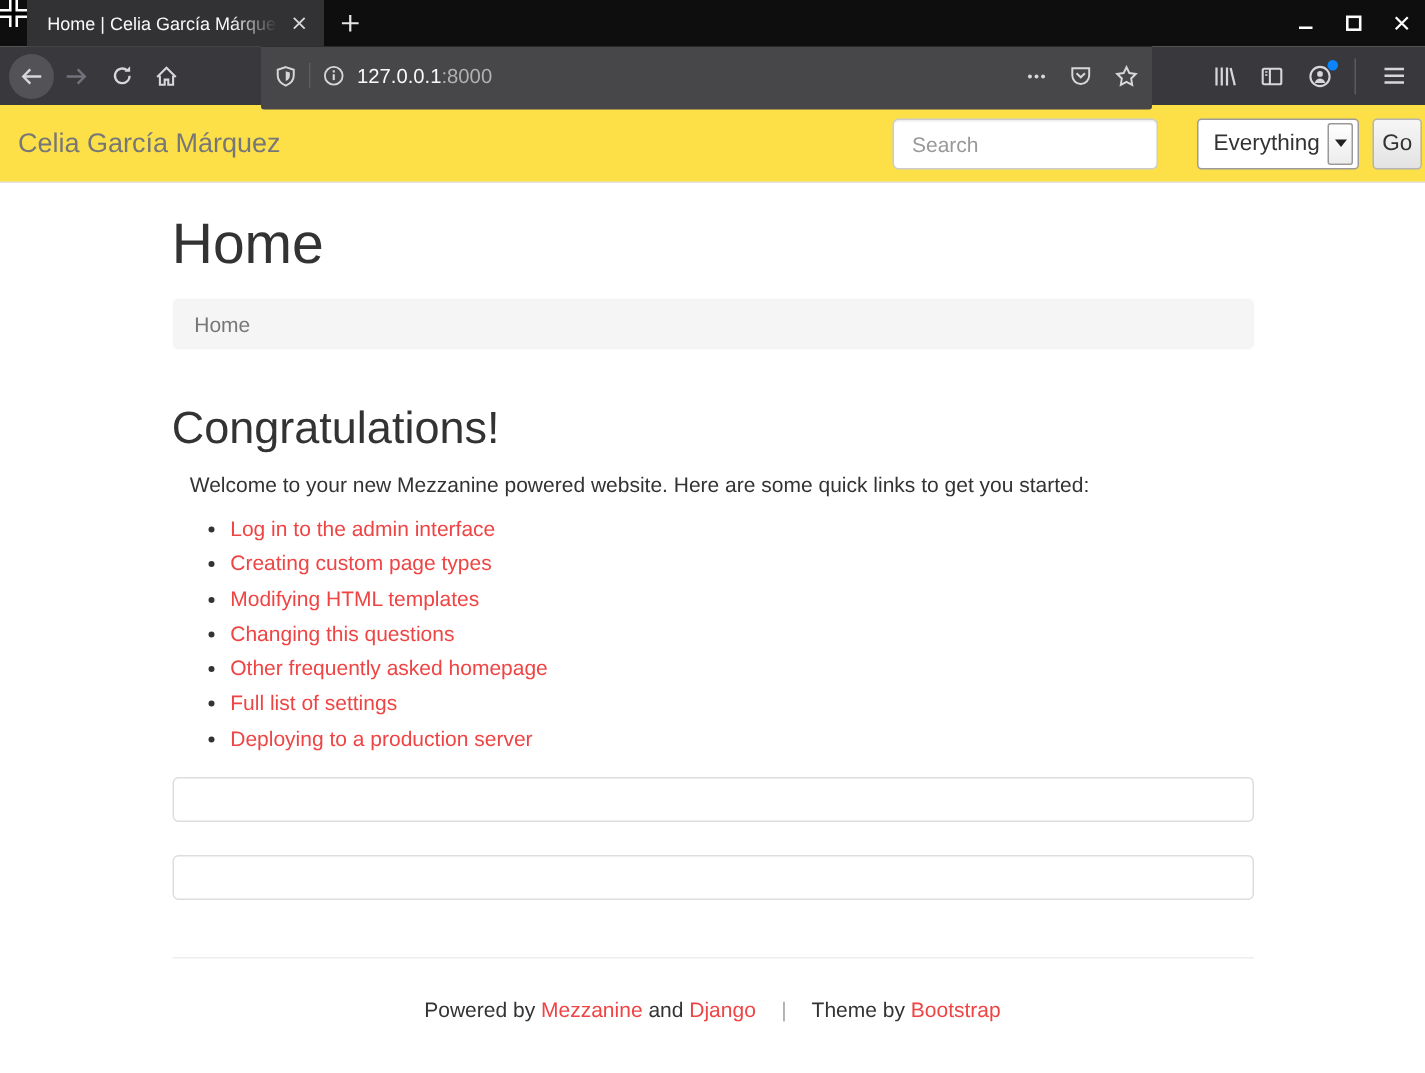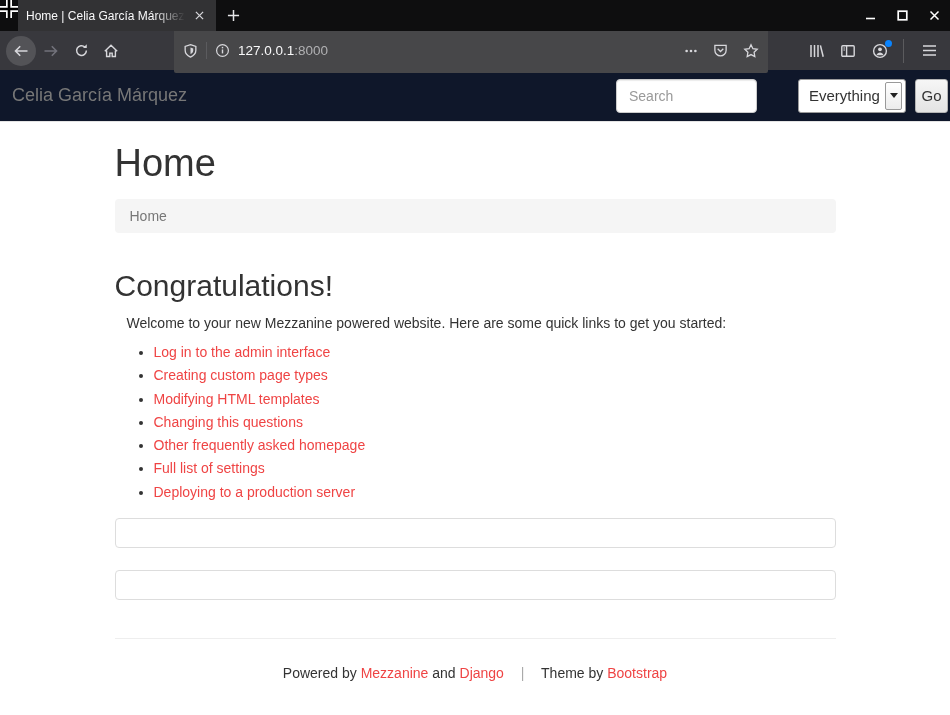--- a/index.html
+++ b/index.html
@@ -5,21 +5,21 @@
   * { box-sizing: border-box; margin: 0; padding: 0; }
   html,body { width: 950px; height: 715px; overflow: hidden; }
   body { font-family: "Liberation Sans", sans-serif; background: #fff; position: relative; }
 
   
   .tabbar { height: 31px; background: #0e0e0f; display: flex; align-items: stretch; position: relative; }
   .tab { margin-left: 18px; width: 198px; background: #323234; color: #f9f9fa;
          display: flex; align-items: center; padding: 0 8px; font-size: 12px; }
   .tab-title { flex: 1; white-space: nowrap; overflow: hidden;
                -webkit-mask-image: linear-gradient(90deg,#000 78%,transparent 97%);
-               mask-image: linear-gradient(90deg,#000 78%,transparent 97%); }
+               mask-image: linear-gradient(90deg,#000 78%,transparent 97%); text-align: right; }
   .tab-close { color: #d7d7db; width: 18px; height: 18px; display: flex; align-items: center; justify-content: center; }
   .newtab { width: 34px; display: flex; align-items: center; justify-content: center; color: #e6e6e8; }
   .win-controls { margin-left: auto; display: flex; }
   .win-btn { width: 32px; display: flex; align-items: center; justify-content: center; color: #fff; }
 
   .toolbar { height: 39px; background: #38383d; display: flex; align-items: center; padding: 0 6px; }
   .tbtn { width: 30px; height: 30px; display: flex; align-items: center; justify-content: center;
           color: #d7d7db; border-radius: 3px; flex: none; }
   .tbtn.back { background: rgba(249,249,250,.14); border-radius: 50%; }
   .tbtn.disabled { color: #72727b; }
@@ -33,30 +33,30 @@
   .tool-right { margin-left: auto; display: flex; align-items: center; }
   .tool-right .tbtn { margin-left: 2px; }
   .acct { position: relative; }
   .dot { position: absolute; top: 4px; right: 3px; width: 7px; height: 7px; border-radius: 50%; background: #0a84ff; }
   .toolbar .tallsep { width: 1px; height: 24px; background: #5b5b5e; margin: 0 8px; }
 
   .cursor { position: absolute; top: 0; left: 0; z-index: 10; }
 
   
   .page { height: 645px; background: #fff; }
-  .navbar { height: 52px; background: #0f172a; border-bottom: 1px solid #e4e4e4;
+  .navbar { height: 52px; background: #fde047; border-bottom: 1px solid #e4e4e4;
             display: flex; align-items: center; padding: 0 2px 0 12px; }
   .brand { font-size: 18px; color: #777; text-decoration: none; }
   .search-form { margin-left: auto; display: flex; align-items: center; }
-  .search-input { width: 141px; height: 34px; border: 1px solid #ccc; border-radius: 4px;
+  .search-input { width: 177px; height: 34px; border: 1px solid #ccc; border-radius: 4px;
                   padding: 6px 12px; font-size: 14px; color: #555; outline: none;
                   font-family: "Liberation Sans", sans-serif;
                   box-shadow: inset 0 1px 1px rgba(0,0,0,.08); }
   .search-input::placeholder { color: #999; }
-  .scope-select { margin-left: 41px; width: 108px; height: 34px; background: #fff;
+  .scope-select { margin-left: 26px; width: 108px; height: 34px; background: #fff;
                   border: 1px solid #9b9b9b; border-radius: 3px; display: flex; align-items: center;
                   padding: 2px 3px 2px 10px; font-size: 15px; color: #333; }
   .scope-arrow { margin-left: auto; width: 17px; height: 28px; border: 1px solid #999; border-radius: 2px;
                  background: linear-gradient(#fff,#ececec); display: flex; align-items: center; justify-content: center; }
   .scope-arrow i { width: 0; height: 0; border-left: 4px solid transparent; border-right: 4px solid transparent;
                    border-top: 5px solid #222; }
   .go-btn { margin-left: 9px; width: 33px; height: 34px; border: 1px solid #b4b4b4; border-radius: 3px;
             background: linear-gradient(#f6f6f6,#e3e3e3); font-size: 15px; color: #333;
             display: flex; align-items: center; justify-content: center; }
 

